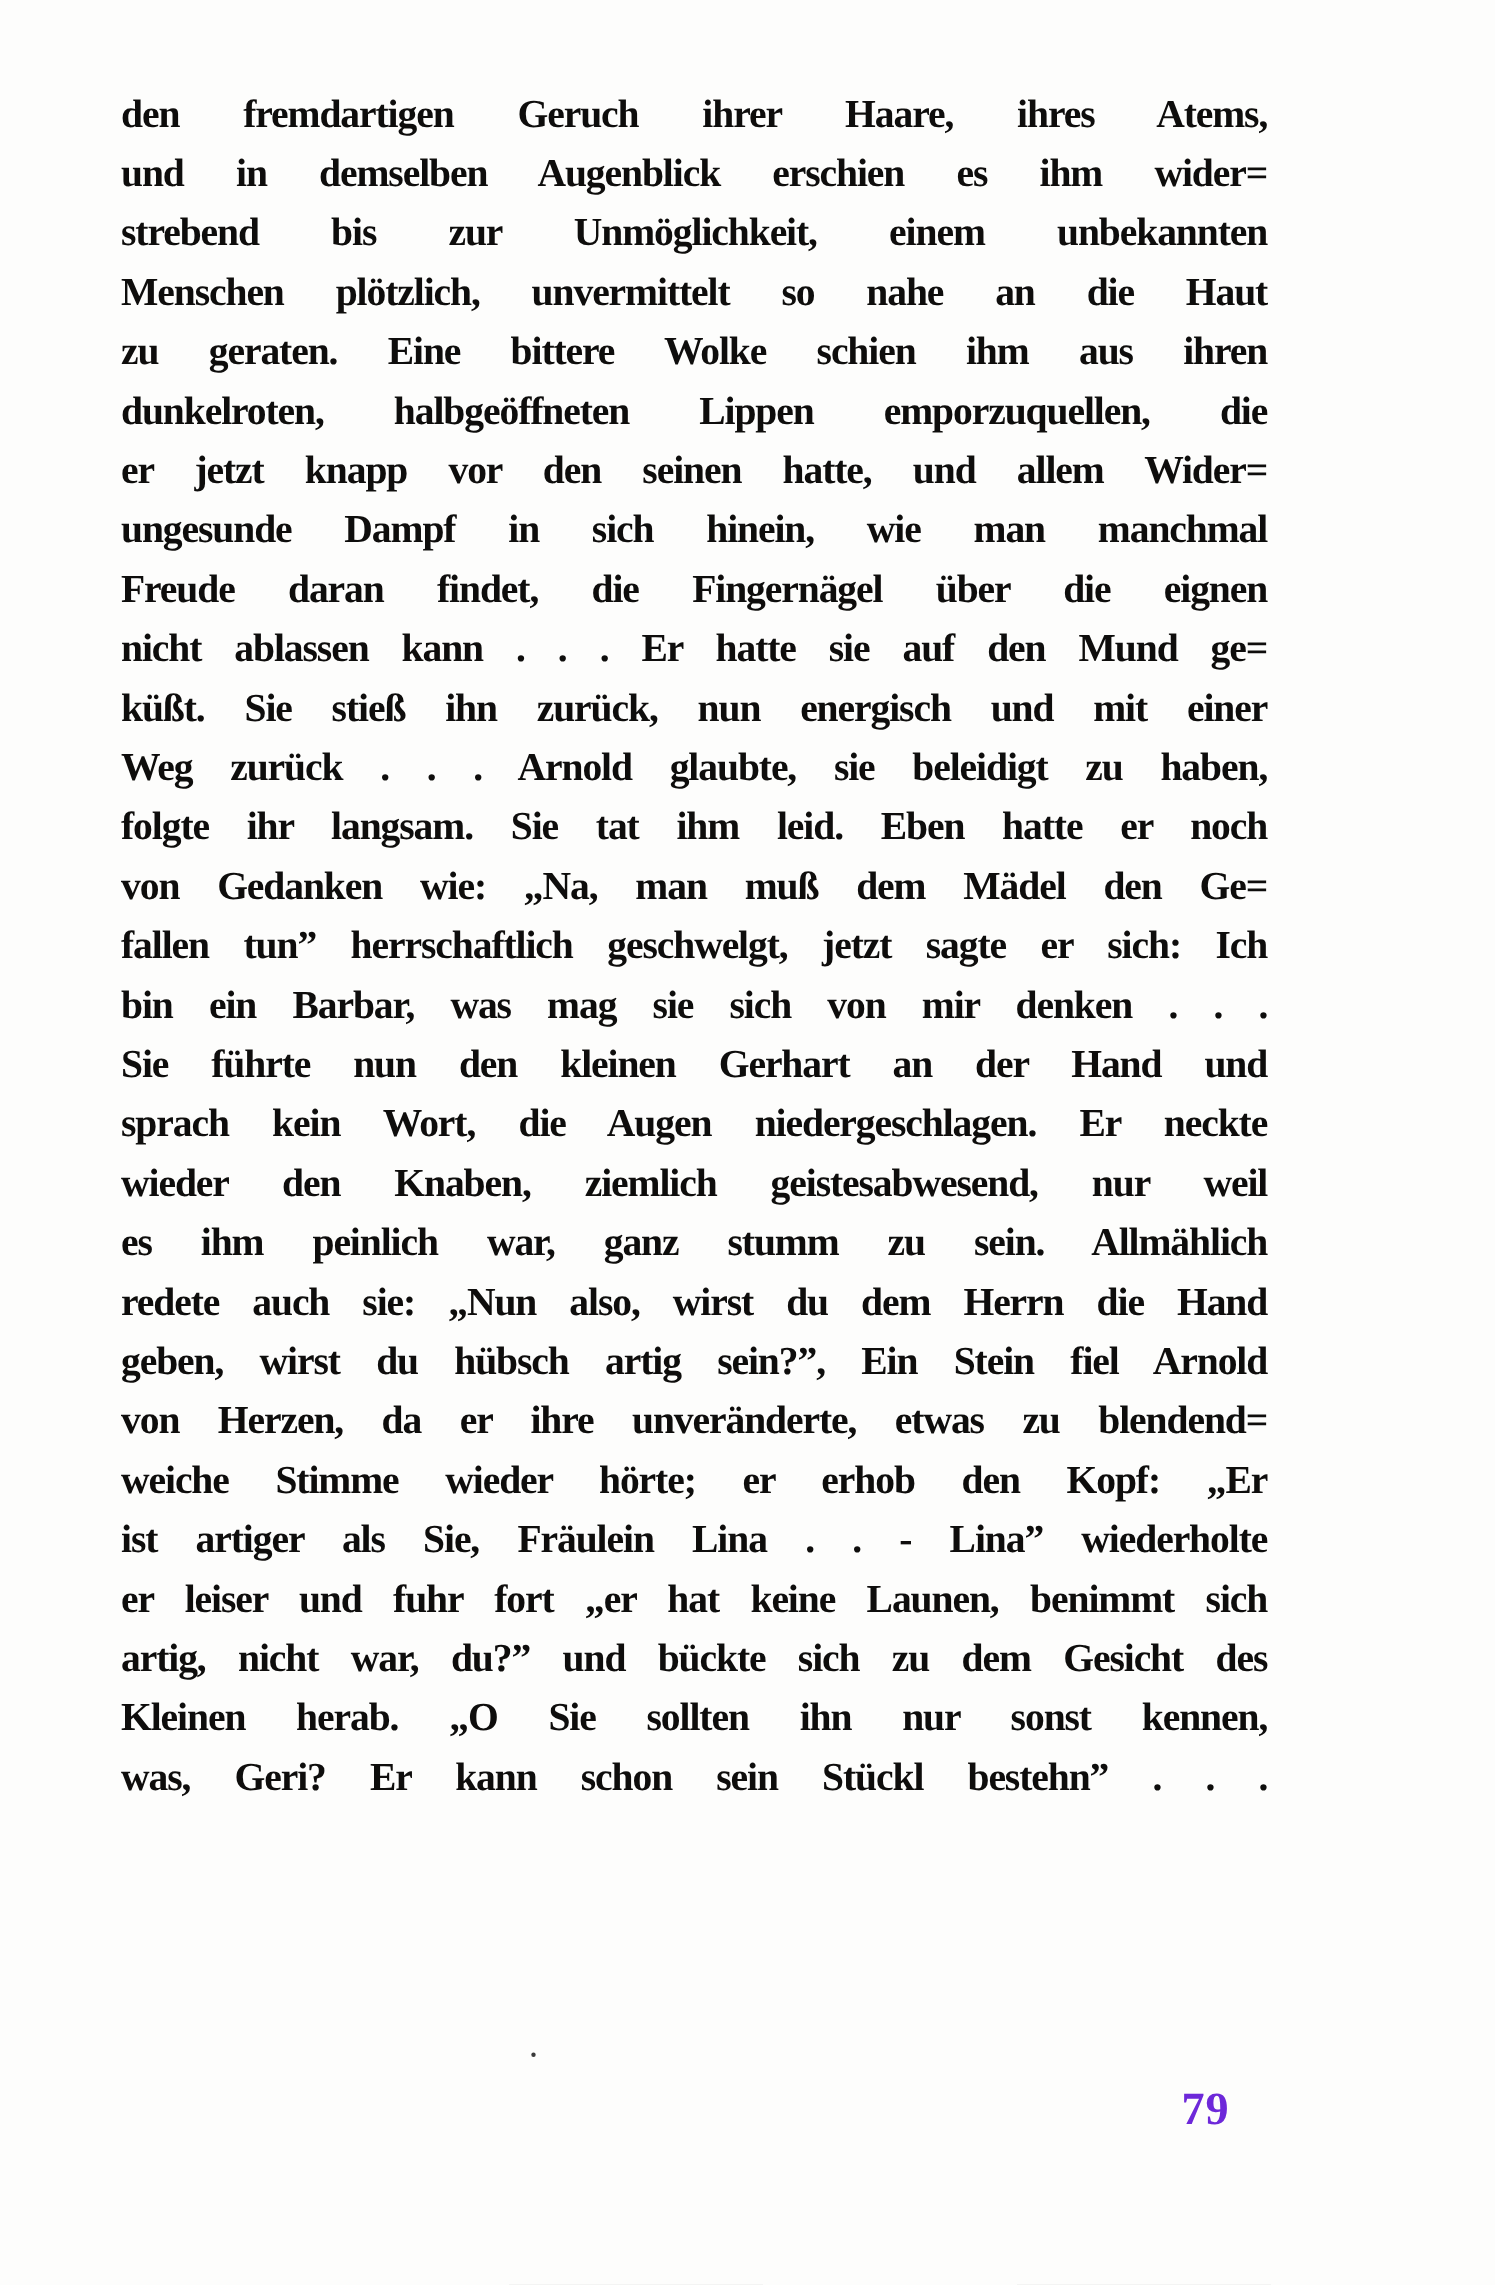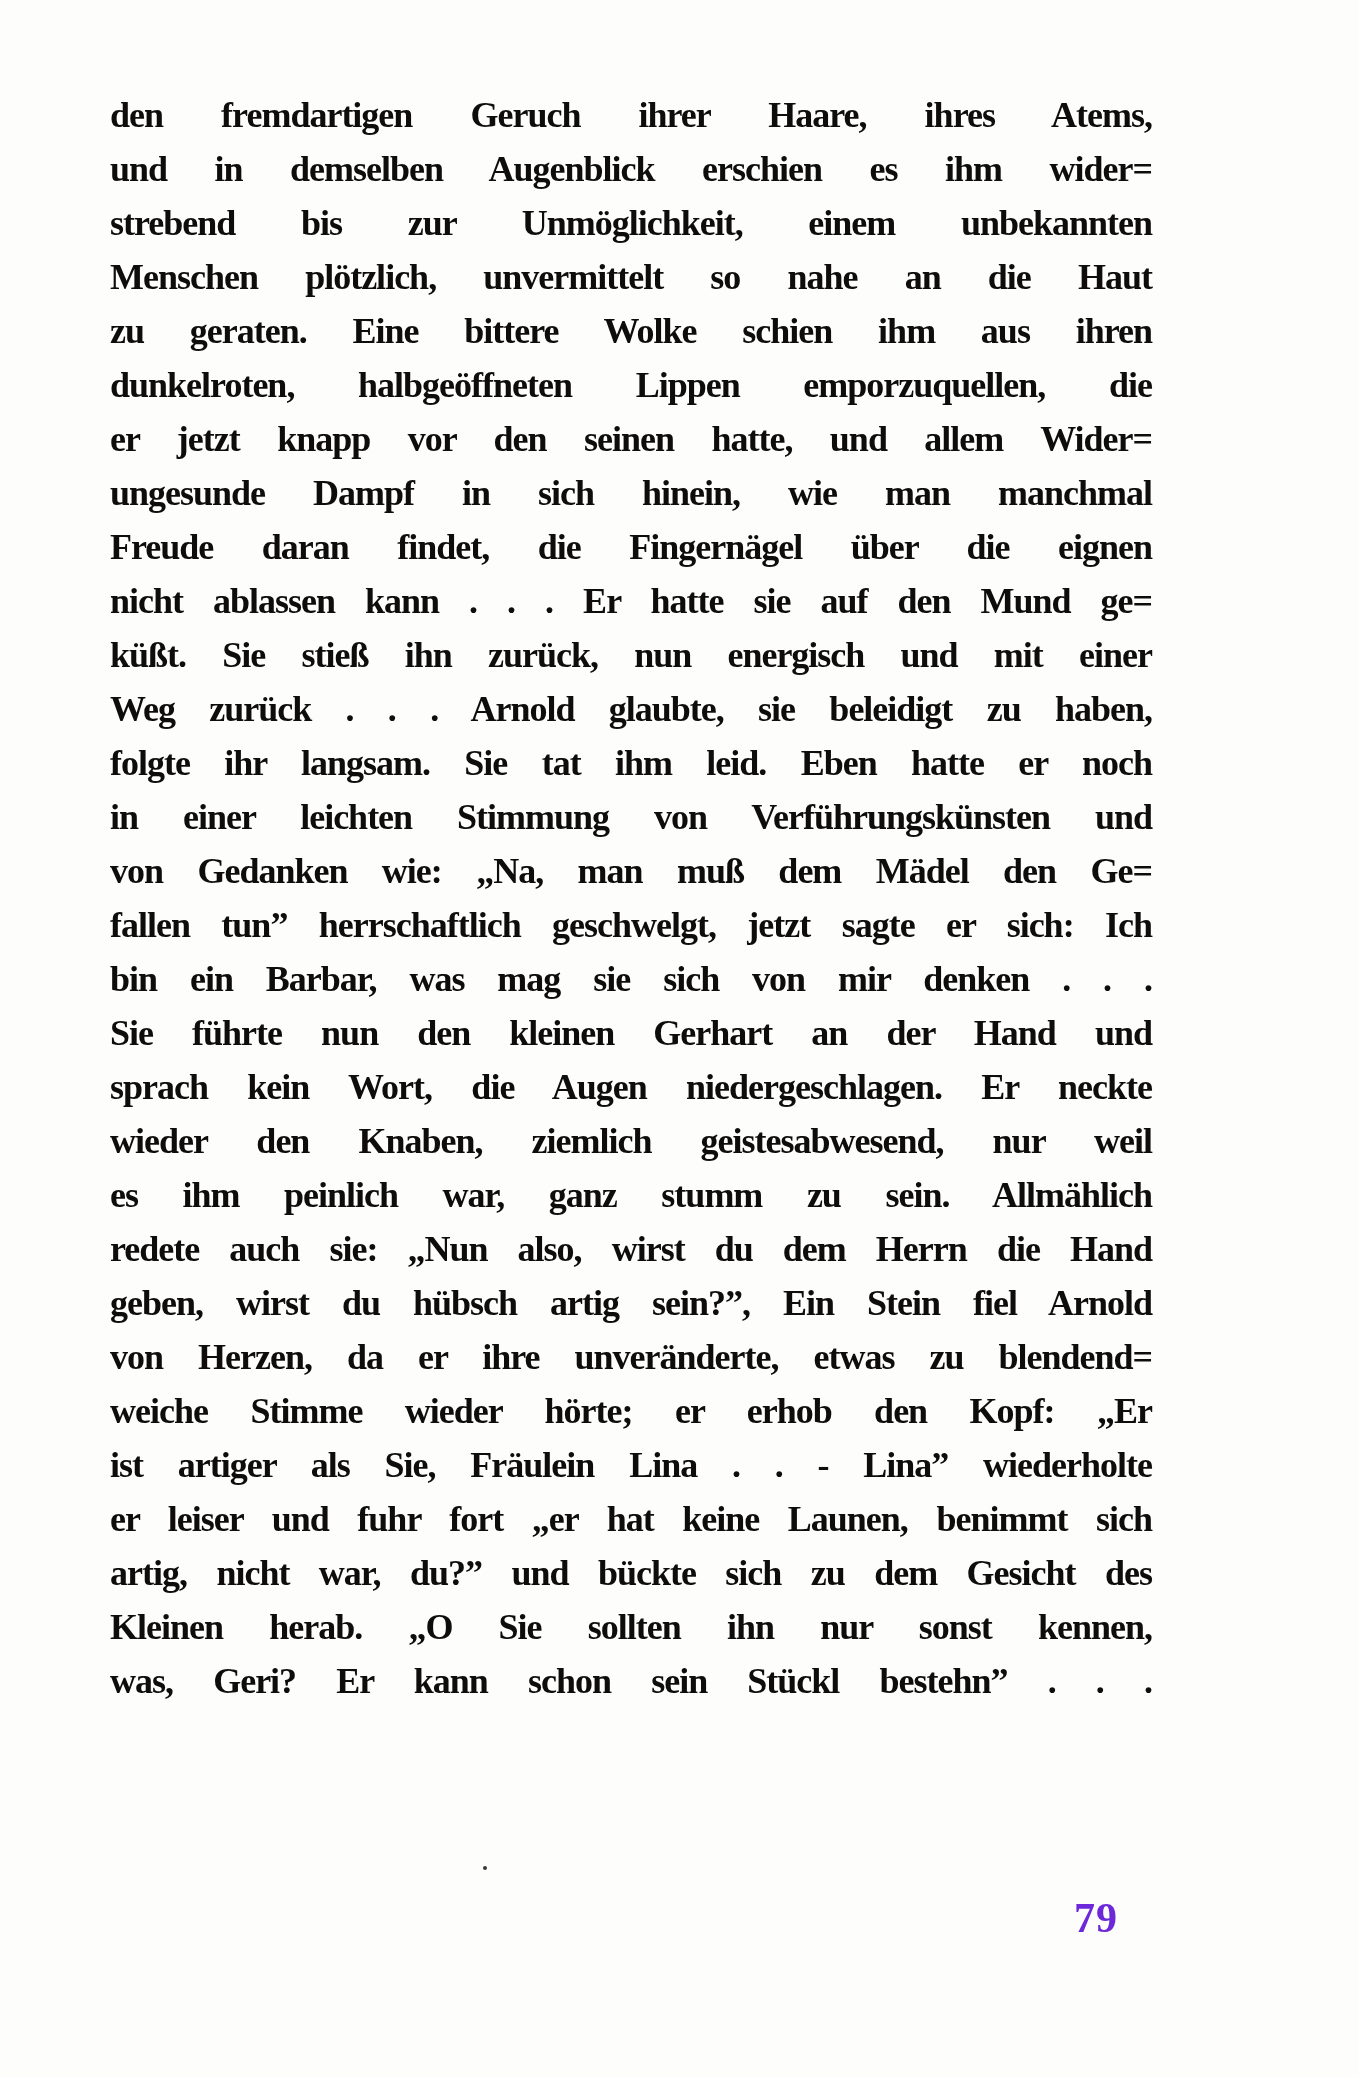--- a/index.html
+++ b/index.html
@@ -13,21 +13,21 @@
     height: 2077px;
     margin: 0 auto;
     background: #fdfdfc;
     color: #0e0d0c;
     font-family: "Liberation Serif", serif;
     overflow: hidden;
   }
   .text-block {
     position: absolute;
     left: 110px;
-    top: 88px;
+    top: 76px;
     width: 1042px;
   }
   .line {
     font-size: 36px;
     line-height: 54px;
     font-weight: bold;
     letter-spacing: -1px;
     text-align: justify;
     text-align-last: justify;
     -moz-text-align-last: justify;
@@ -67,21 +67,20 @@
     <div class="line">Menschen plötzlich, unvermittelt so nahe an die Haut</div>
     <div class="line">zu geraten. Eine bittere Wolke schien ihm aus ihren</div>
     <div class="line">dunkelroten, halbgeöffneten Lippen emporzuquellen, die</div>
     <div class="line">er jetzt knapp vor den seinen hatte, und allem Wider=</div>
     <div class="line">ungesunde Dampf in sich hinein, wie man manchmal</div>
     <div class="line">Freude daran findet, die Fingernägel über die eignen</div>
     <div class="line">nicht ablassen kann . . . Er hatte sie auf den Mund ge=</div>
     <div class="line">küßt. Sie stieß ihn zurück, nun energisch und mit einer</div>
     <div class="line">Weg zurück . . . Arnold glaubte, sie beleidigt zu haben,</div>
     <div class="line">folgte ihr langsam. Sie tat ihm leid. Eben hatte er noch</div>
-    <div class="line">in einer leichten Stimmung von Verführungskünsten und</div>
     <div class="line">von Gedanken wie: „Na, man muß dem Mädel den Ge=</div>
     <div class="line">fallen tun” herrschaftlich geschwelgt, jetzt sagte er sich: Ich</div>
     <div class="line">bin ein Barbar, was mag sie sich von mir denken . . .</div>
     <div class="line">Sie führte nun den kleinen Gerhart an der Hand und</div>
     <div class="line">sprach kein Wort, die Augen niedergeschlagen. Er neckte</div>
     <div class="line">wieder den Knaben, ziemlich geistesabwesend, nur weil</div>
     <div class="line">es ihm peinlich war, ganz stumm zu sein. Allmählich</div>
     <div class="line">redete auch sie: „Nun also, wirst du dem Herrn die Hand</div>
     <div class="line">geben, wirst du hübsch artig sein?”, Ein Stein fiel Arnold</div>
     <div class="line">von Herzen, da er ihre unveränderte, etwas zu blendend=</div>

